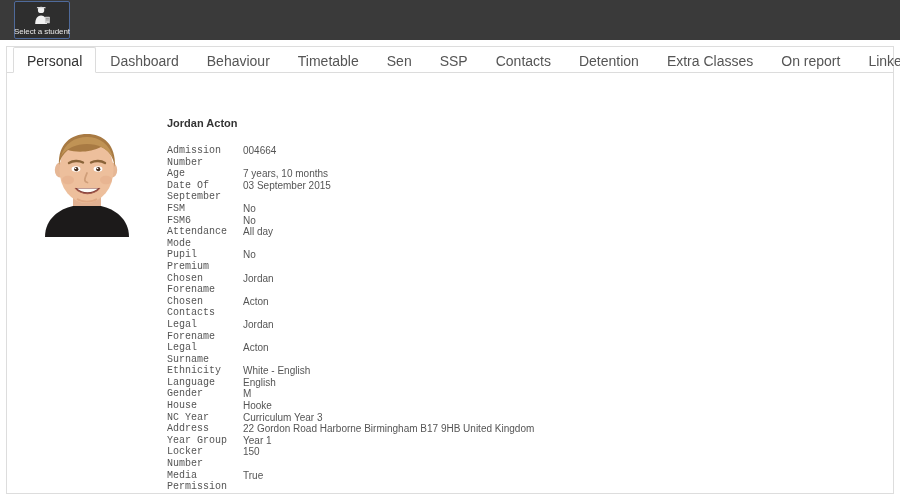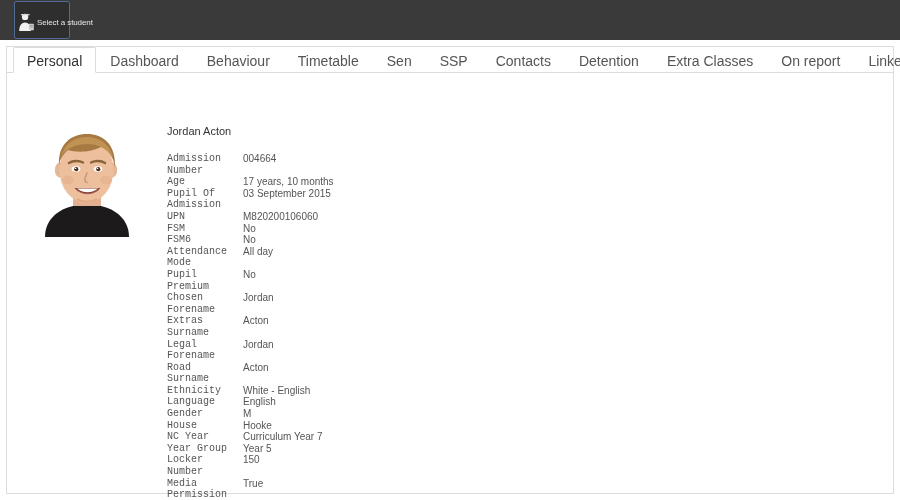--- a/index.html
+++ b/index.html
@@ -18,20 +18,21 @@
     background: #3a3a3a;
   }
   #student-picker {
     position: absolute; left: 14px; top: 1px;
     width: 56px; height: 38px;
     background: #2e2e2e;
     border: 1px solid #4f6a9a;
     border-radius: 2px;
     cursor: pointer;
     display: flex;
+    flex-direction: column;
     align-items: center;
     justify-content: flex-start;
     padding-top: 3px;
   }
   #student-picker .glyph {
     width: 22px; height: 20px;
     display: block;
   }
   #student-picker .picker-label {
     color: #e8e8e8;
@@ -97,23 +98,23 @@
   #photo-svg { display: block; width: 132px; height: 114px; }
 
   
   #details {
     position: absolute;
     left: 160px; top: 44px;
     width: 700px;
   }
   #student-name {
     font-size: 11px;
-    font-weight: normal;
+    font-weight: bold;
     color: #333333;
-    margin: 8px 0 16px 0;
+    margin: 0 0 16px 0;
   }
   table.fields {
     border-collapse: collapse;
     font-size: 10px;
     color: #555555;
   }
   table.fields td {
     padding: 0 0 0 0;
     vertical-align: top;
     line-height: 11.6px;
@@ -207,29 +208,25 @@
     <div id="details">
       <div id="student-name">Jordan Acton</div>
       <table class="fields">
         <tbody id="fields-body">
             <tr>
               <td class="k">Admission Number</td>
               <td class="v">004664</td>
             </tr>
             <tr>
               <td class="k">Age</td>
-              <td class="v">17 years, 10 months</td>
-            </tr>
-            <tr>
-              <td class="k">Pupil Of Admission</td>
+              <td class="v">7 years, 10 months</td>
+            </tr>
+            <tr>
+              <td class="k">Date Of September</td>
               <td class="v">03 September 2015</td>
-            </tr>
-            <tr>
-              <td class="k">UPN</td>
-              <td class="v">M820200106060</td>
             </tr>
             <tr>
               <td class="k">FSM</td>
               <td class="v">No</td>
             </tr>
             <tr>
               <td class="k">FSM6</td>
               <td class="v">No</td>
             </tr>
             <tr>
@@ -238,54 +235,58 @@
             </tr>
             <tr>
               <td class="k">Pupil Premium</td>
               <td class="v">No</td>
             </tr>
             <tr>
               <td class="k">Chosen Forename</td>
               <td class="v">Jordan</td>
             </tr>
             <tr>
-              <td class="k">Extras Surname</td>
+              <td class="k">Chosen Contacts</td>
               <td class="v">Acton</td>
             </tr>
             <tr>
               <td class="k">Legal Forename</td>
               <td class="v">Jordan</td>
             </tr>
             <tr>
-              <td class="k">Road Surname</td>
+              <td class="k">Legal Surname</td>
               <td class="v">Acton</td>
             </tr>
             <tr>
               <td class="k">Ethnicity</td>
               <td class="v">White - English</td>
             </tr>
             <tr>
               <td class="k">Language</td>
               <td class="v">English</td>
             </tr>
             <tr>
               <td class="k">Gender</td>
               <td class="v">M</td>
             </tr>
             <tr>
               <td class="k">House</td>
               <td class="v">Hooke</td>
             </tr>
             <tr>
               <td class="k">NC Year</td>
-              <td class="v">Curriculum Year 7</td>
+              <td class="v">Curriculum Year 3</td>
+            </tr>
+            <tr>
+              <td class="k">Address</td>
+              <td class="v">22 Gordon Road Harborne Birmingham B17 9HB United Kingdom</td>
             </tr>
             <tr>
               <td class="k">Year Group</td>
-              <td class="v">Year 5</td>
+              <td class="v">Year 1</td>
             </tr>
             <tr>
               <td class="k">Locker Number</td>
               <td class="v">150</td>
             </tr>
             <tr>
               <td class="k">Media Permission</td>
               <td class="v">True</td>
             </tr>
           </tbody>

